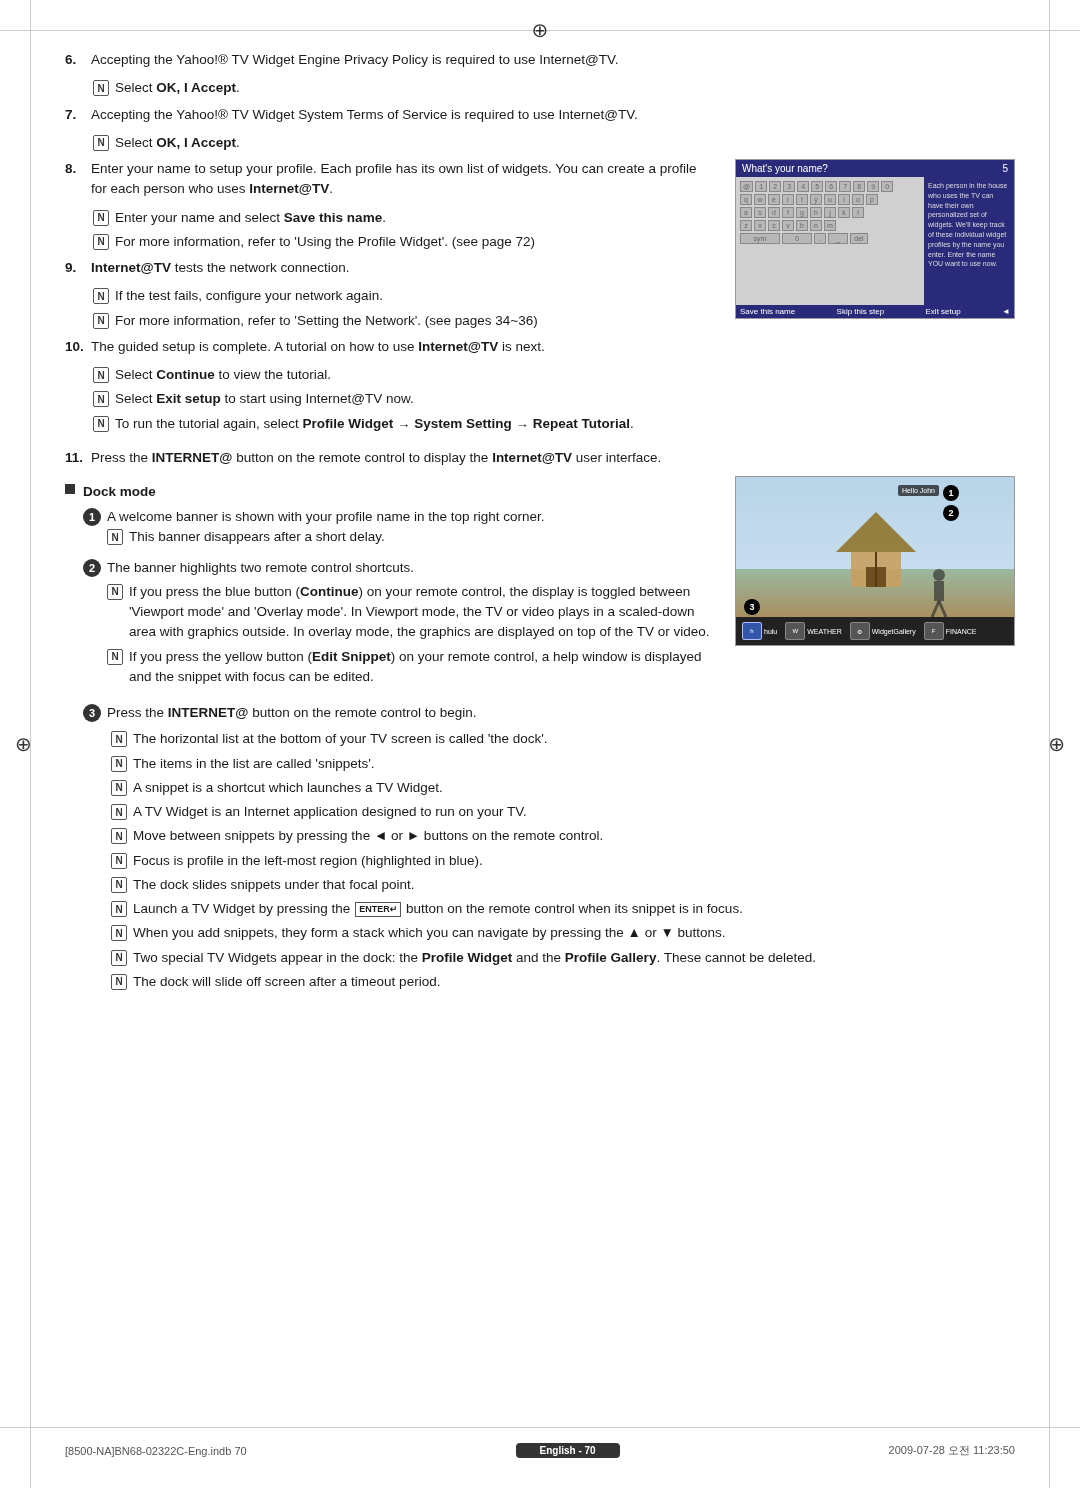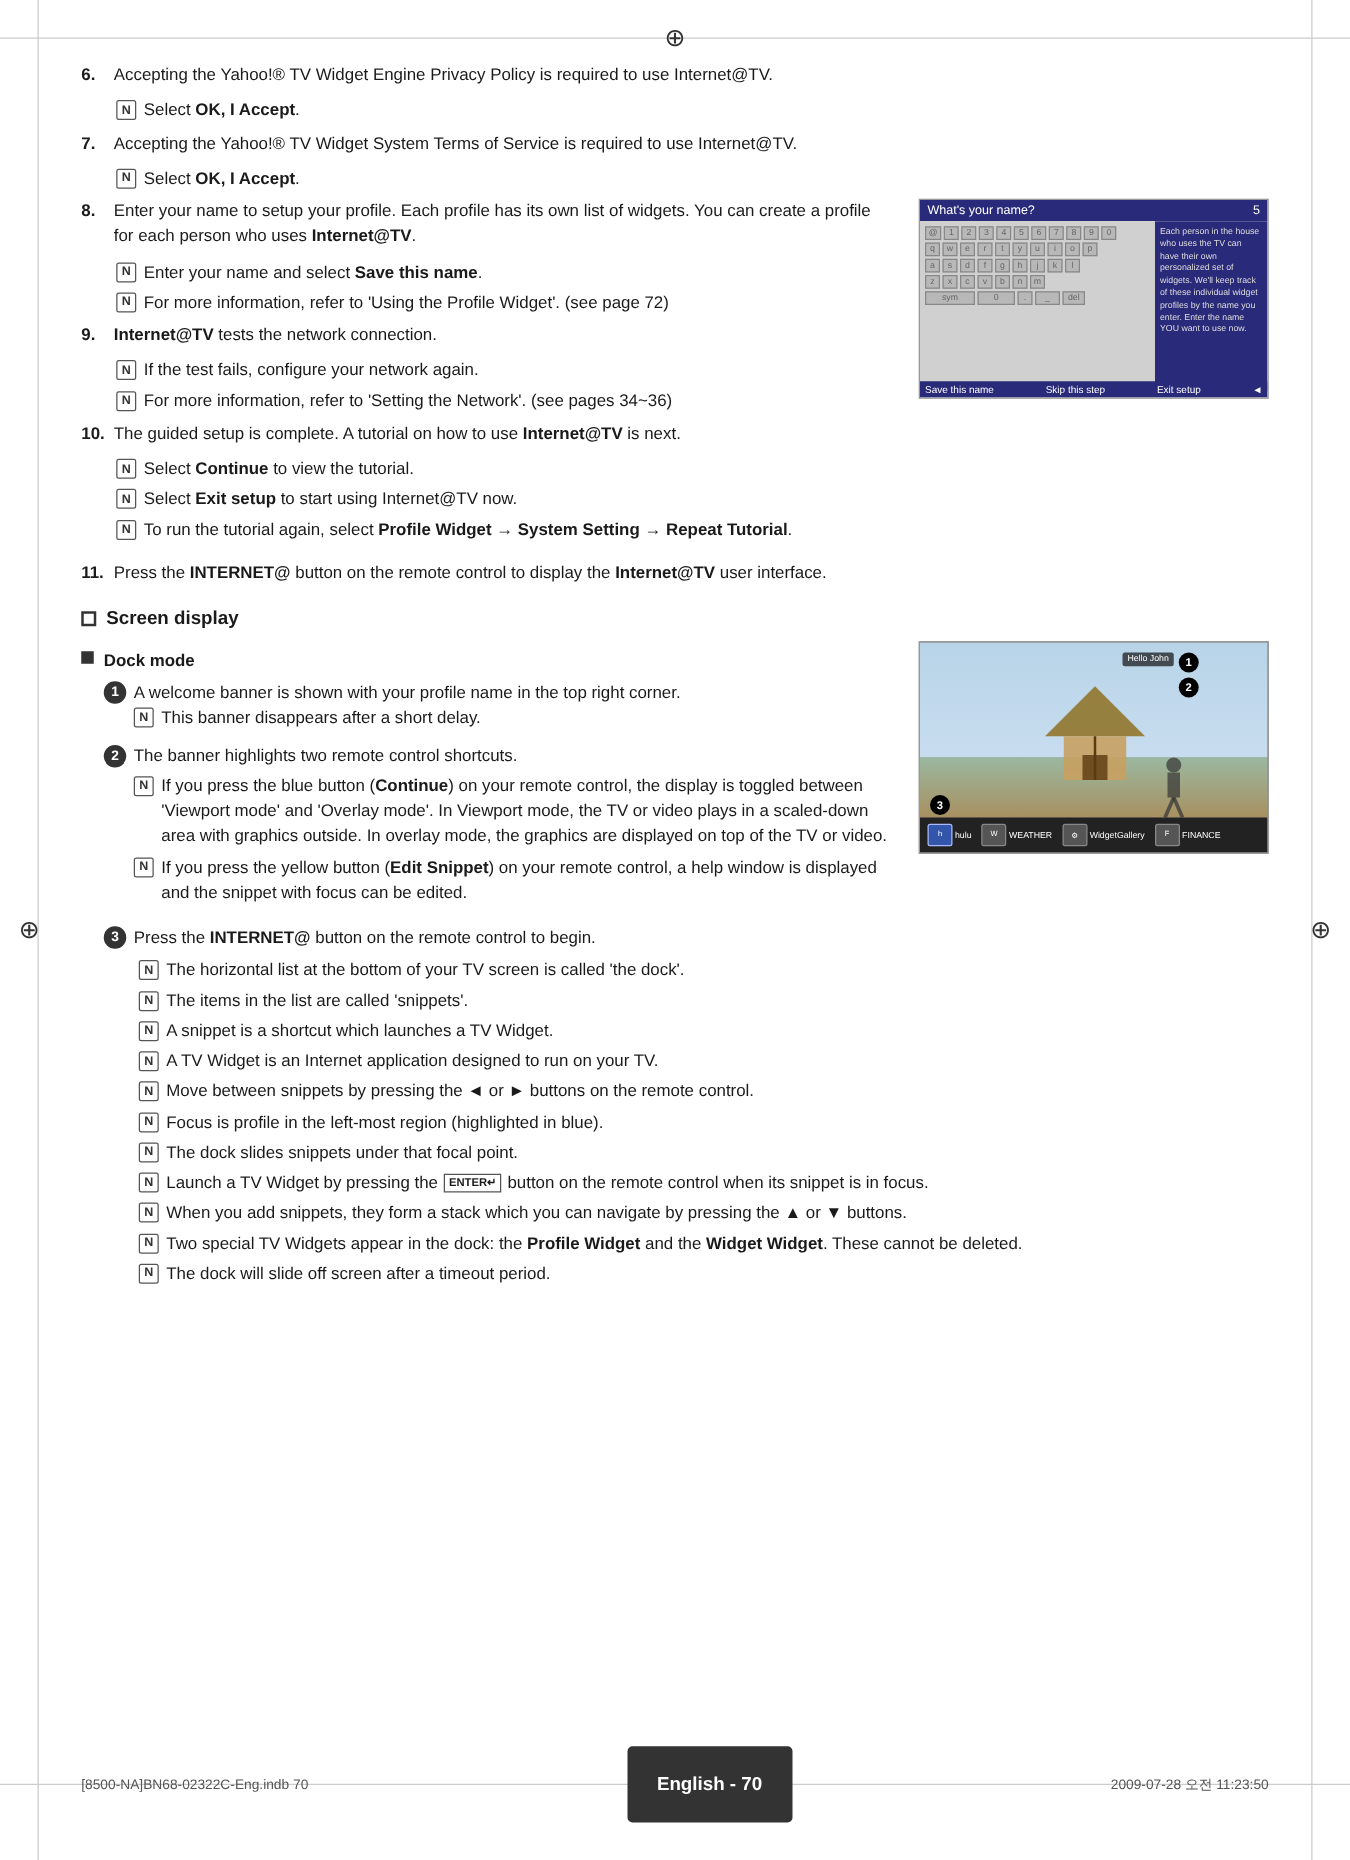--- a/index.html
+++ b/index.html
@@ -348,22 +348,22 @@
     }
 
     .footer-left {
       font-size: 11px;
       color: #555;
     }
 
     .footer-center {
       background: #333;
       color: #fff;
-      padding: 22px 24px;
-      font-size: 15px;
+      padding: 2px 24px;
+      font-size: 10px;
       font-weight: bold;
       border-radius: 4px;
     }
 
     .footer-right {
       font-size: 11px;
       color: #555;
     }
 
     
@@ -571,24 +571,20 @@
     </div>
   </div>
 
   <div class="numbered-item" style="margin-top:10px;">
     <span class="num">11.</span>
     <div>
       Press the <strong>INTERNET@</strong> button on the remote control to display the <strong>Internet@TV</strong> user interface.
     </div>
   </div>
 
-  <div class="section-header">
-    <span class="checkbox-square"></span>
-    <span class="section-title">Screen display</span>
-  </div>
 
   <div class="two-col">
     <div class="col-left">
       <div class="dock-mode-header">
         <span class="filled-square"></span>
         <span class="dock-mode-title">Dock mode</span>
       </div>
 
       <div class="dock-item">
         <span class="circle-num">1</span>
@@ -713,21 +709,21 @@
   <div class="sub-item" style="margin-left:46px;">
     <span class="n-icon">N</span>
     <span>Launch a TV Widget by pressing the <span class="enter-icon">ENTER↵</span> button on the remote control when its snippet is in focus.</span>
   </div>
   <div class="sub-item" style="margin-left:46px;">
     <span class="n-icon">N</span>
     <span>When you add snippets, they form a stack which you can navigate by pressing the ▲ or ▼ buttons.</span>
   </div>
   <div class="sub-item" style="margin-left:46px;">
     <span class="n-icon">N</span>
-    <span>Two special TV Widgets appear in the dock: the <strong>Profile Widget</strong> and the <strong>Widget Widget</strong>. These cannot be deleted.</span>
+    <span>Two special TV Widgets appear in the dock: the <strong>Profile Widget</strong> and the <strong>Profile Gallery</strong>. These cannot be deleted.</span>
   </div>
   <div class="sub-item" style="margin-left:46px;">
     <span class="n-icon">N</span>
     <span>The dock will slide off screen after a timeout period.</span>
   </div>
 
 </div>
 
 <div class="page-footer">
   <span class="footer-left">[8500-NA]BN68-02322C-Eng.indb  70</span>

